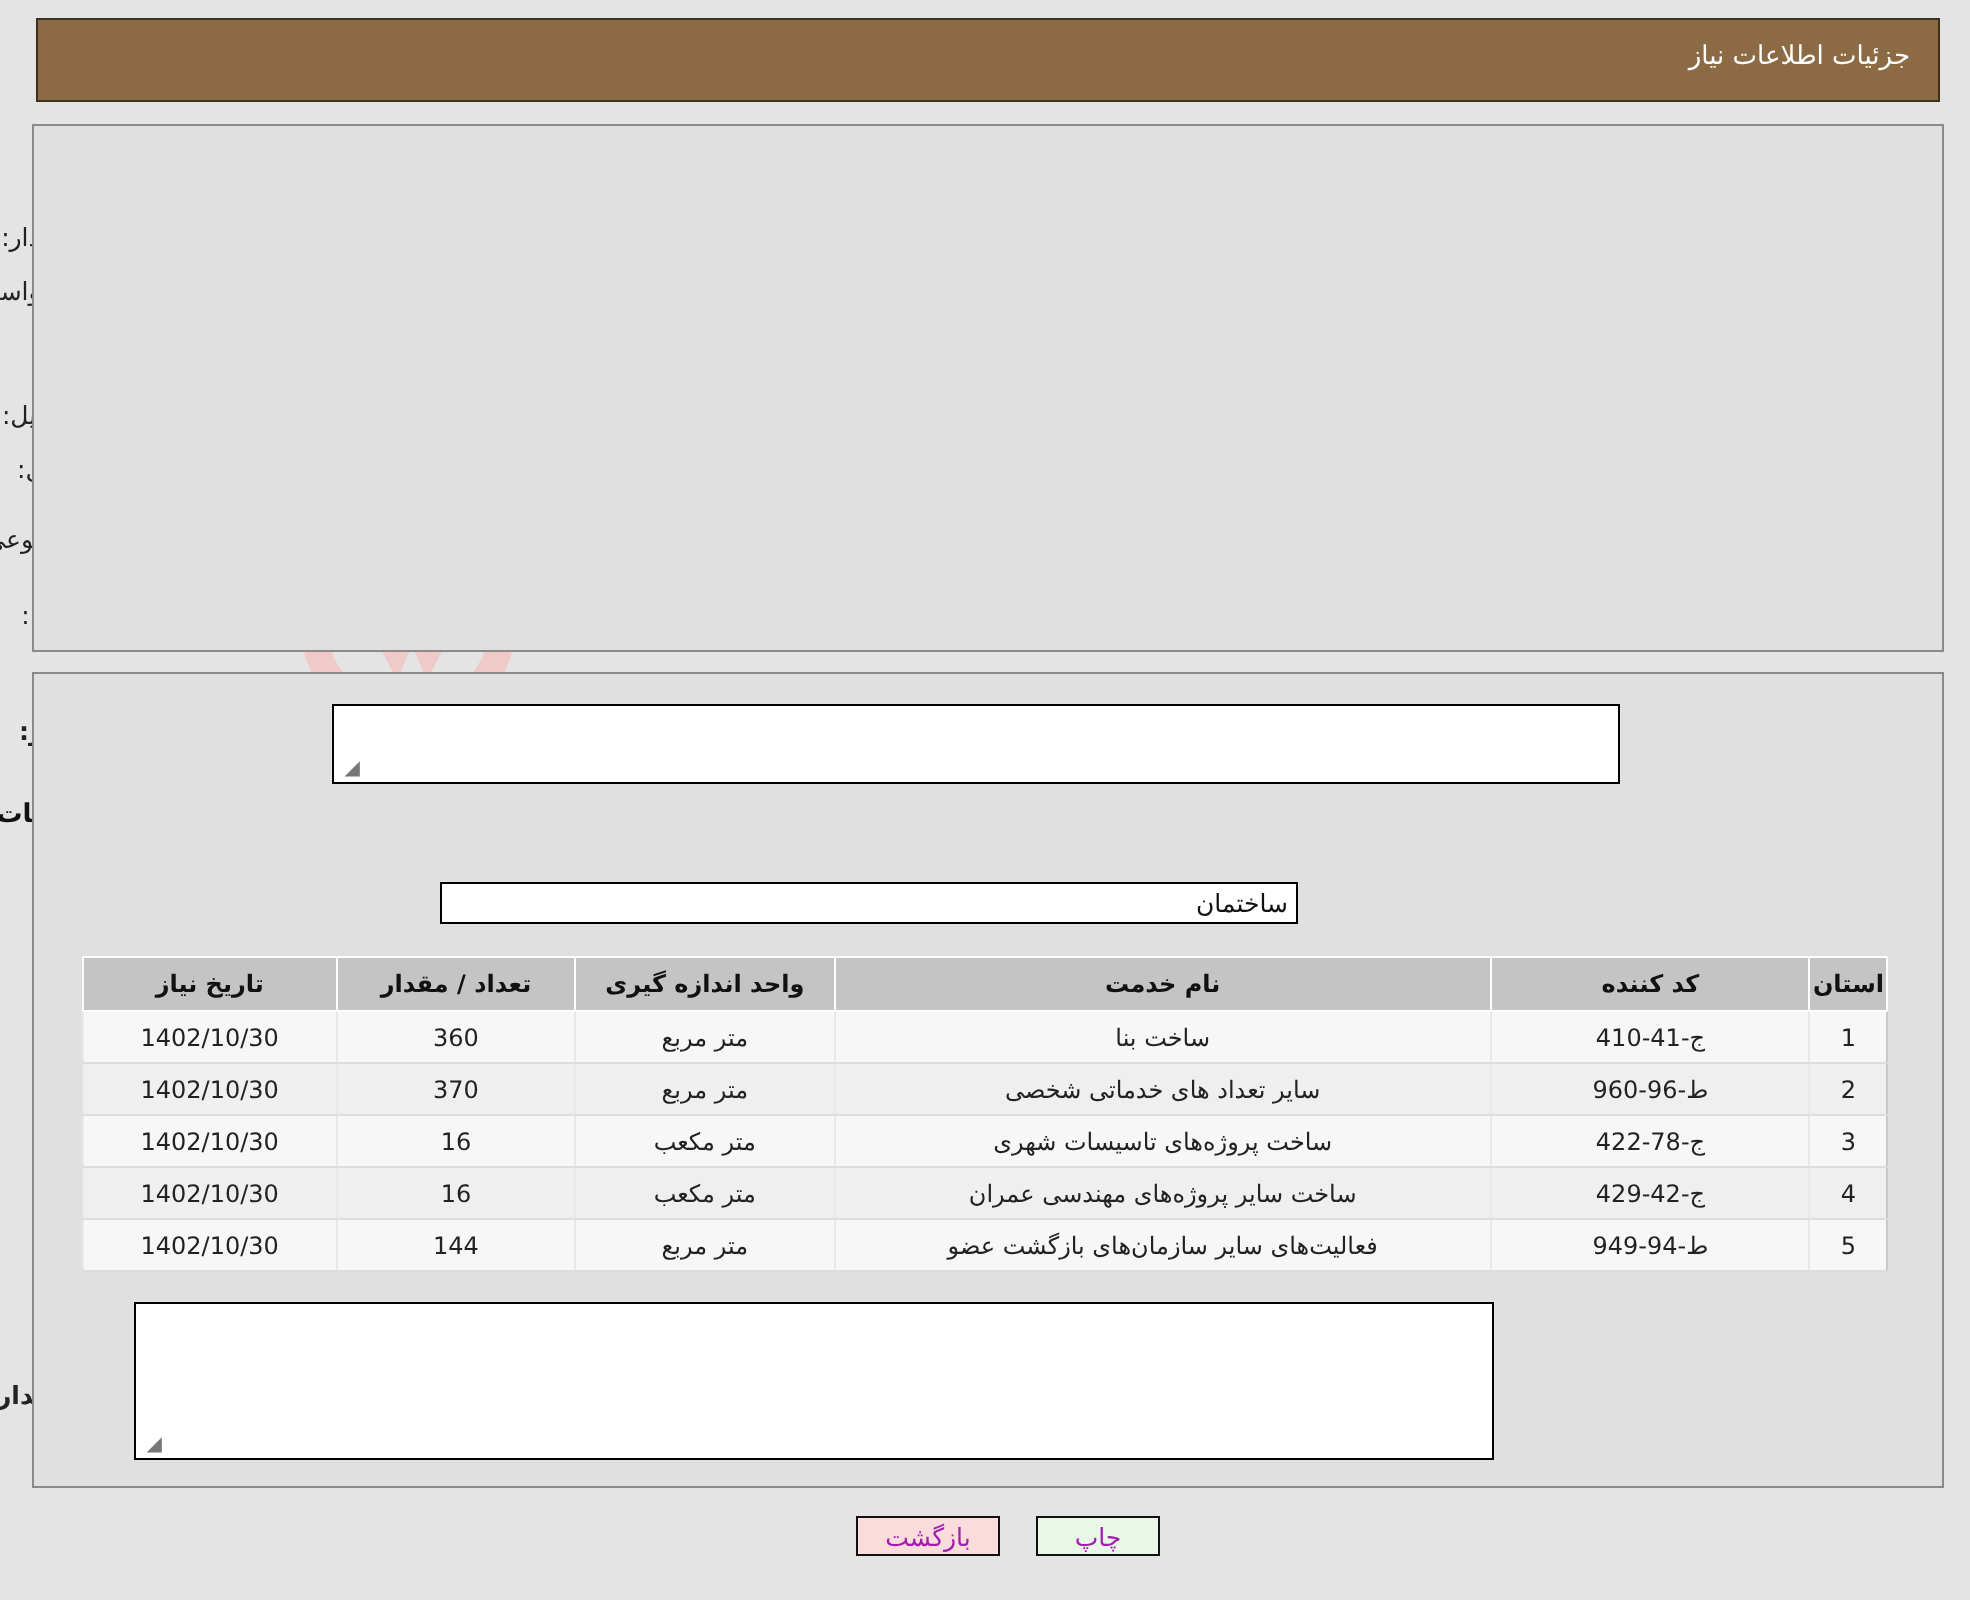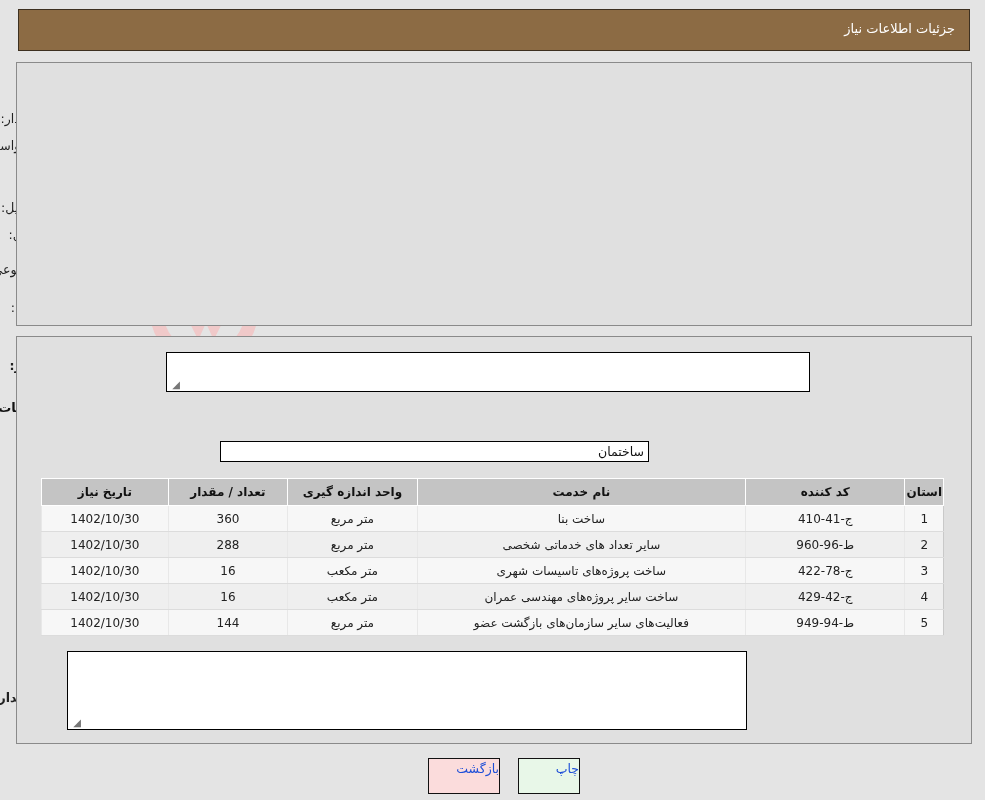--- a/index.html
+++ b/index.html
@@ -188,24 +188,25 @@
   .col-radif { width: 36px; }
   .col-code  { width: 160px; }
   .col-name  { width: 330px; }
   .col-unit  { width: 130px; }
   .col-qty   { width: 120px; }
   .col-date  { width: 127px; }
 
   
   .btn {
     position: absolute;
-    height: 36px;
+    height: 20px;
     border: 1px solid #111;
     font-size: 12.5px;
-    color: #1d4ed8;
+    color: #a21caf;
+    text-align: center;
     line-height: 20px;
     cursor: pointer;
     z-index: 11;
   }
   .btn.print  { background: #e8f7e8; }
   .btn.back   { background: #fbdcdc; }
 </style>
 </head>
 <body>
 
@@ -299,21 +300,21 @@
           <td>ساخت بنا</td>
           <td>متر مربع</td>
           <td>360</td>
           <td>1402/10/30</td>
         </tr>
         <tr>
           <td>2</td>
           <td>ط-96-960</td>
           <td>سایر تعداد های خدماتی شخصی</td>
           <td>متر مربع</td>
-          <td>288</td>
+          <td>370</td>
           <td>1402/10/30</td>
         </tr>
         <tr>
           <td>3</td>
           <td>ج-78-422</td>
           <td>ساخت پروژه‌های تاسیسات شهری</td>
           <td>متر مکعب</td>
           <td>16</td>
           <td>1402/10/30</td>
         </tr>

